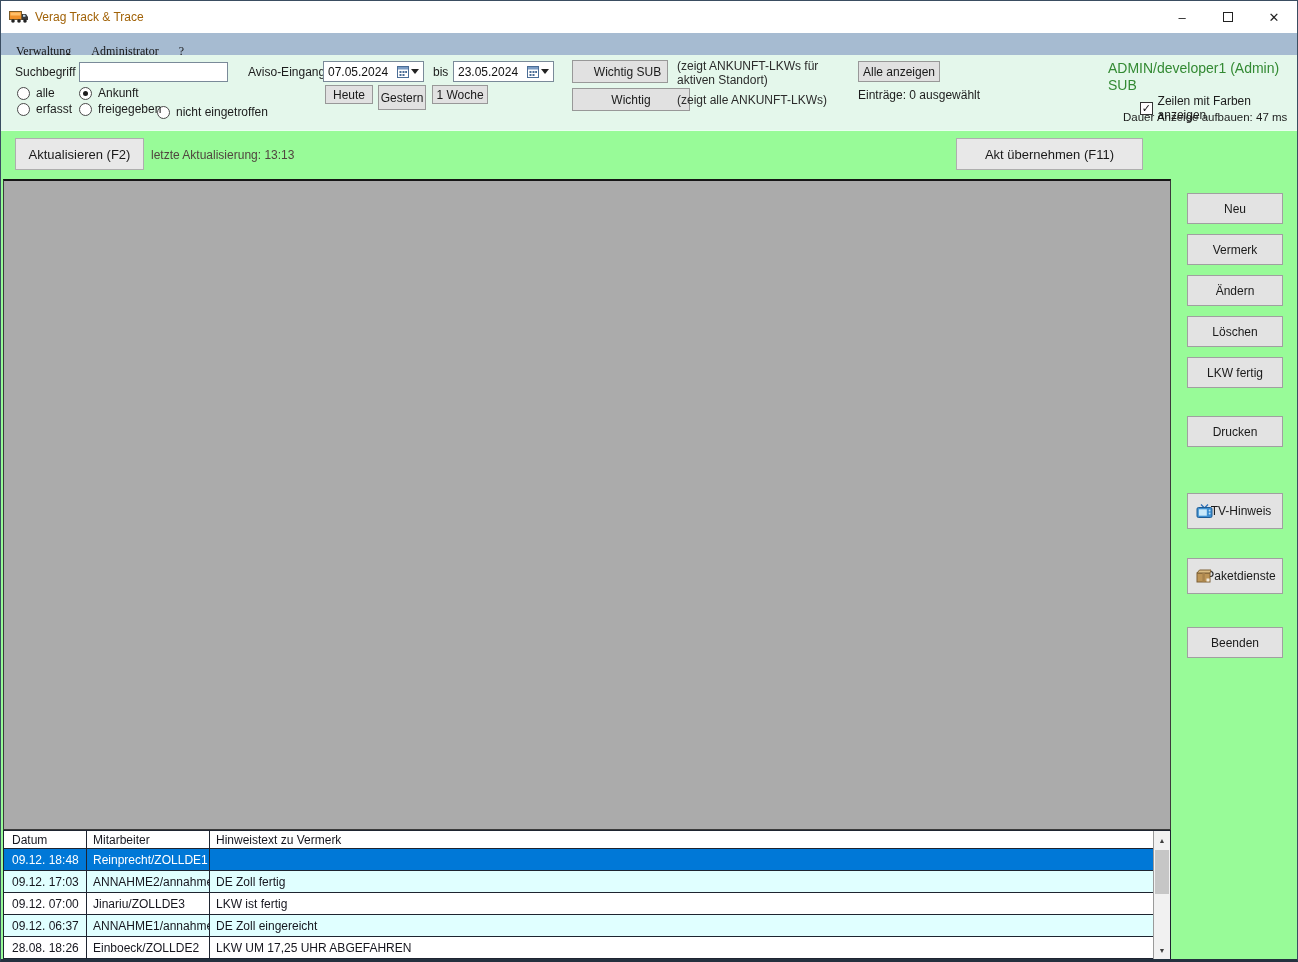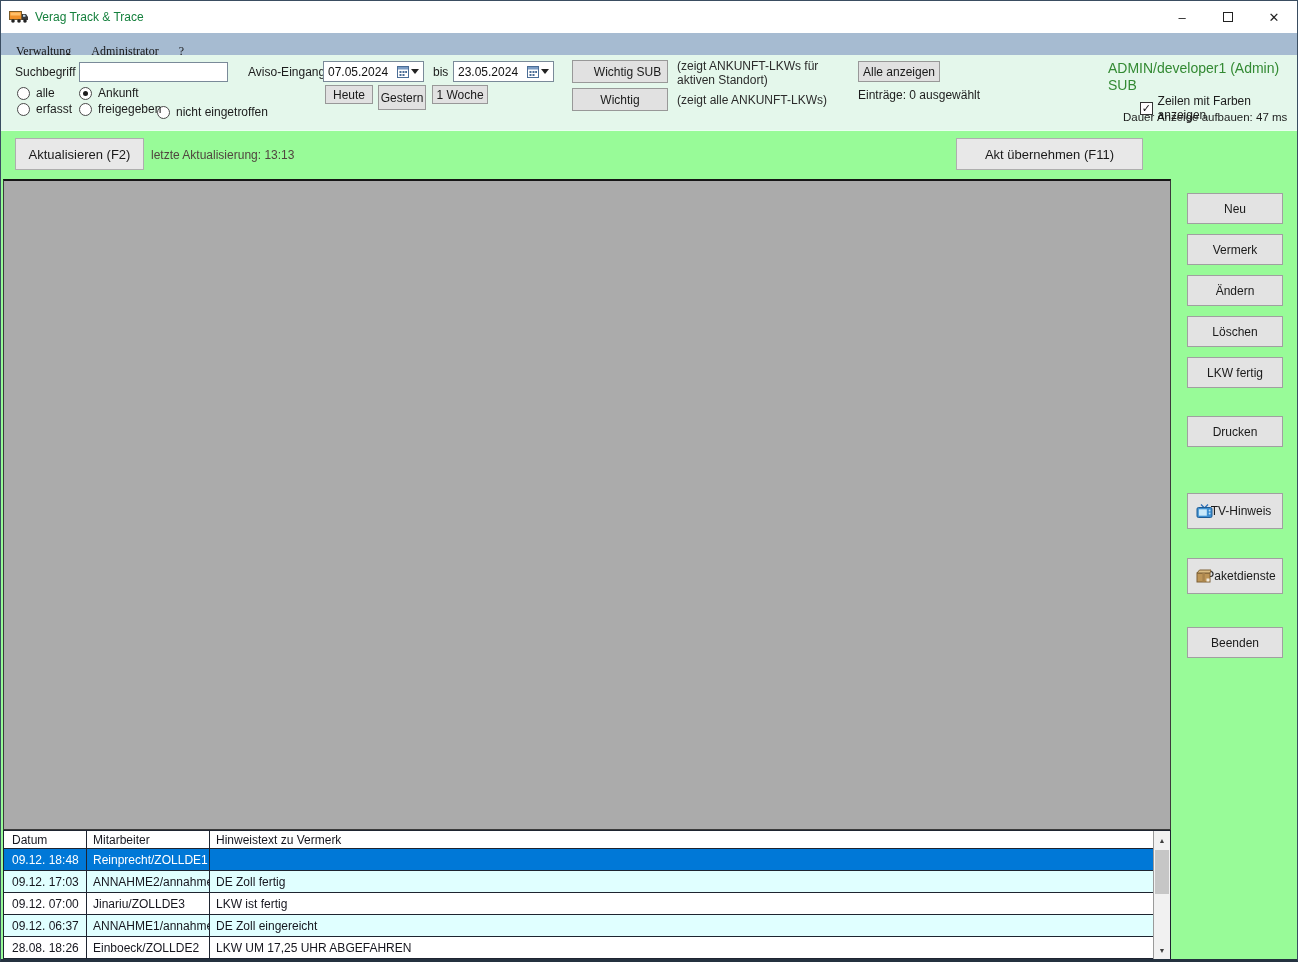--- a/index.html
+++ b/index.html
@@ -4,21 +4,21 @@
 <style>
   * { box-sizing: border-box; }
   html,body { margin:0; padding:0; background:#cfd8dc; font-family:"Liberation Sans", sans-serif; }
   #window {
     position:relative; width:1298px; height:962px;
     border:1px solid #3a4d61; border-bottom:3px solid #24313f;
     background:#98FB98; overflow:hidden;
   }
   
   .titlebar { position:absolute; left:0; top:0; width:1296px; height:32px; background:#ffffff; display:flex; align-items:center; }
-  .titlebar .apptitle { font-size:12px; color:#15803d; margin-left:6px; }
+  .titlebar .apptitle { font-size:12px; color:#a16207; margin-left:6px; }
   .truck { margin-left:8px; display:inline-flex; }
   .wctrls { position:absolute; right:0; top:0; height:32px; display:flex; }
   .wc { width:46px; height:32px; display:flex; align-items:center; justify-content:center; font-size:13px; color:#222; cursor:default; }
   .wc .maxbox { width:10px; height:10px; border:1px solid #222; display:block; }
   
   .menubar { position:absolute; left:0; top:32px; width:1296px; height:36px; background:#a6bbd1; display:flex; align-items:center;font-family:Liberation Serif, serif; }
   .menuitem { font-size:12px; color:#141414; padding:0 10px; height:22px; display:flex; align-items:center; }
   .menuitem:first-child { margin-left:5px; }
   
   .toolbar { position:absolute; left:0; top:54px; width:1296px; height:75px; background:#e4f7eb; }
@@ -153,21 +153,21 @@
 
     <button class="btn" style="left:324px; top:30px; width:48px; height:19px;">Heute</button>
     <button class="btn" style="left:377px; top:30px; width:48px; height:25px;">Gestern</button>
     <button class="btn" style="left:431px; top:30px; width:56px; height:19px;">1 Woche</button>
 
     <button class="btn" style="left:571px; top:5px; width:96px; height:23px;padding-left:15px;">Wichtig SUB</button>
     <div class="note" style="left:676px; top:4px;">
       <div>(zeigt ANKUNFT-LKWs für</div>
       <div>aktiven Standort)</div>
     </div>
-    <button class="btn" style="left:571px; top:33px; width:96px; height:23px;">Wichtig</button>
+    <button class="btn" style="left:571px; top:33px; width:118px; height:23px;">Wichtig</button>
     <span class="note" style="left:676px; top:38px;">(zeigt alle ANKUNFT-LKWs)</span>
 
     <button class="btn" style="left:857px; top:6px; width:82px; height:21px;">Alle anzeigen</button>
     <span class="lbl" style="left:857px; top:33px;">Einträge: 0 ausgewählt</span>
 
     <span class="adminline" style="left:1107px; top:5px;">ADMIN/developer1 (Admin)</span>
     <span class="adminline" style="left:1107px; top:22px;">SUB</span>
     <label class="cbrow" style="left:1139px; top:39px;">
       <span class="cb">✓</span>
       <span>Zeilen mit Farben anzeigen</span>

